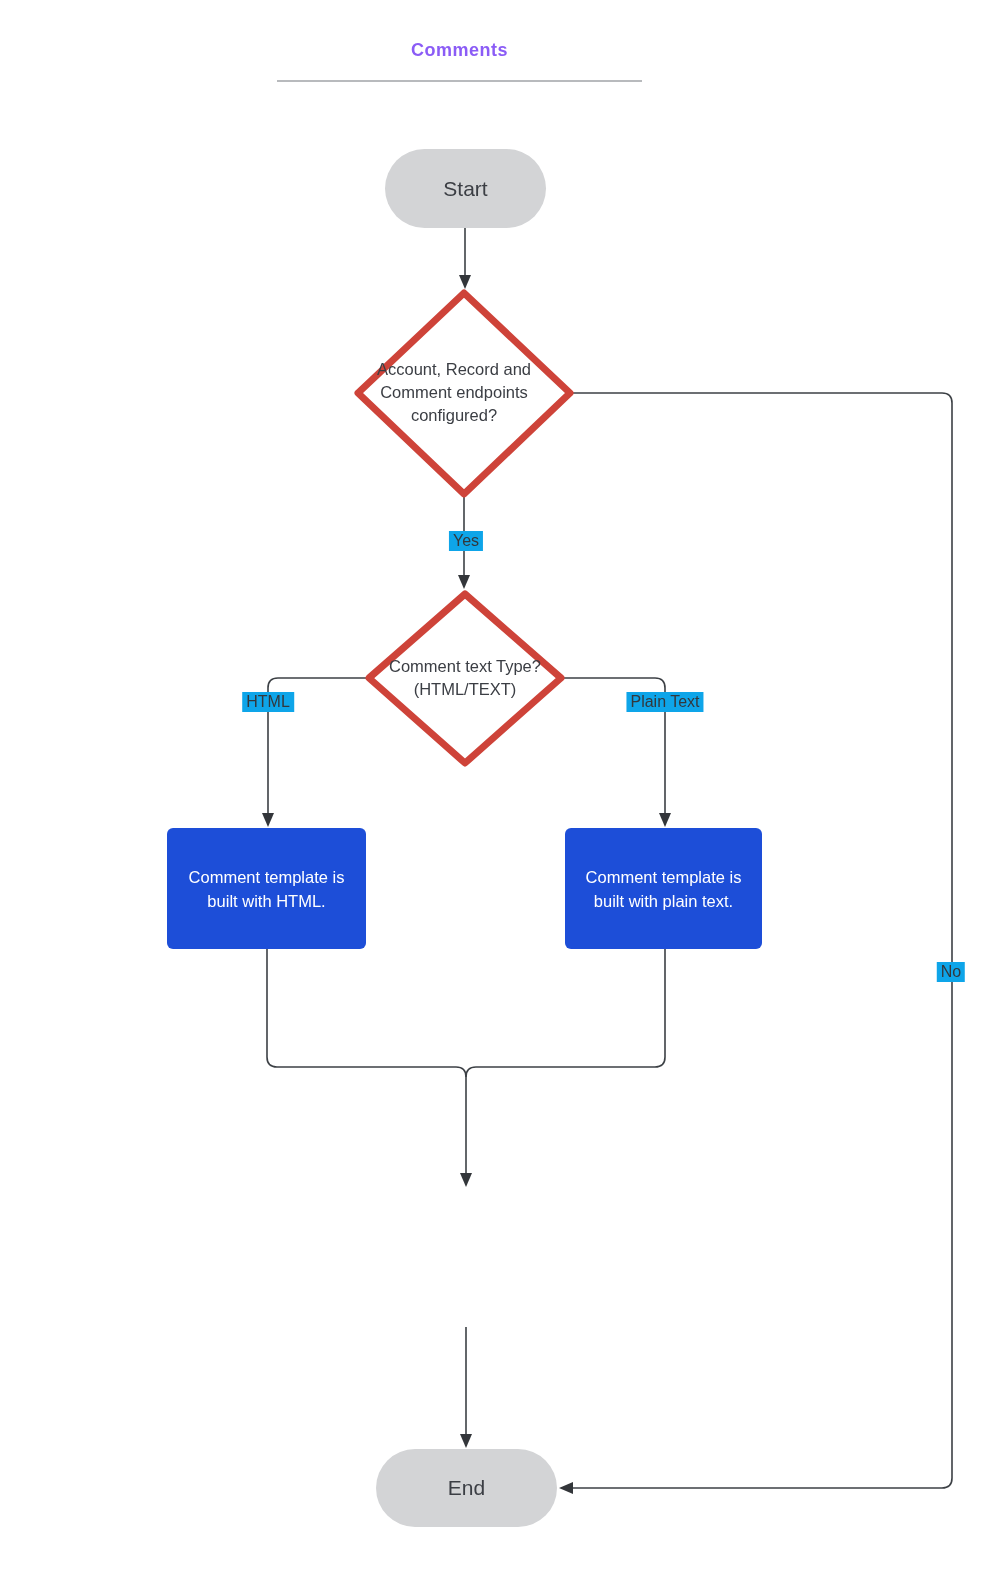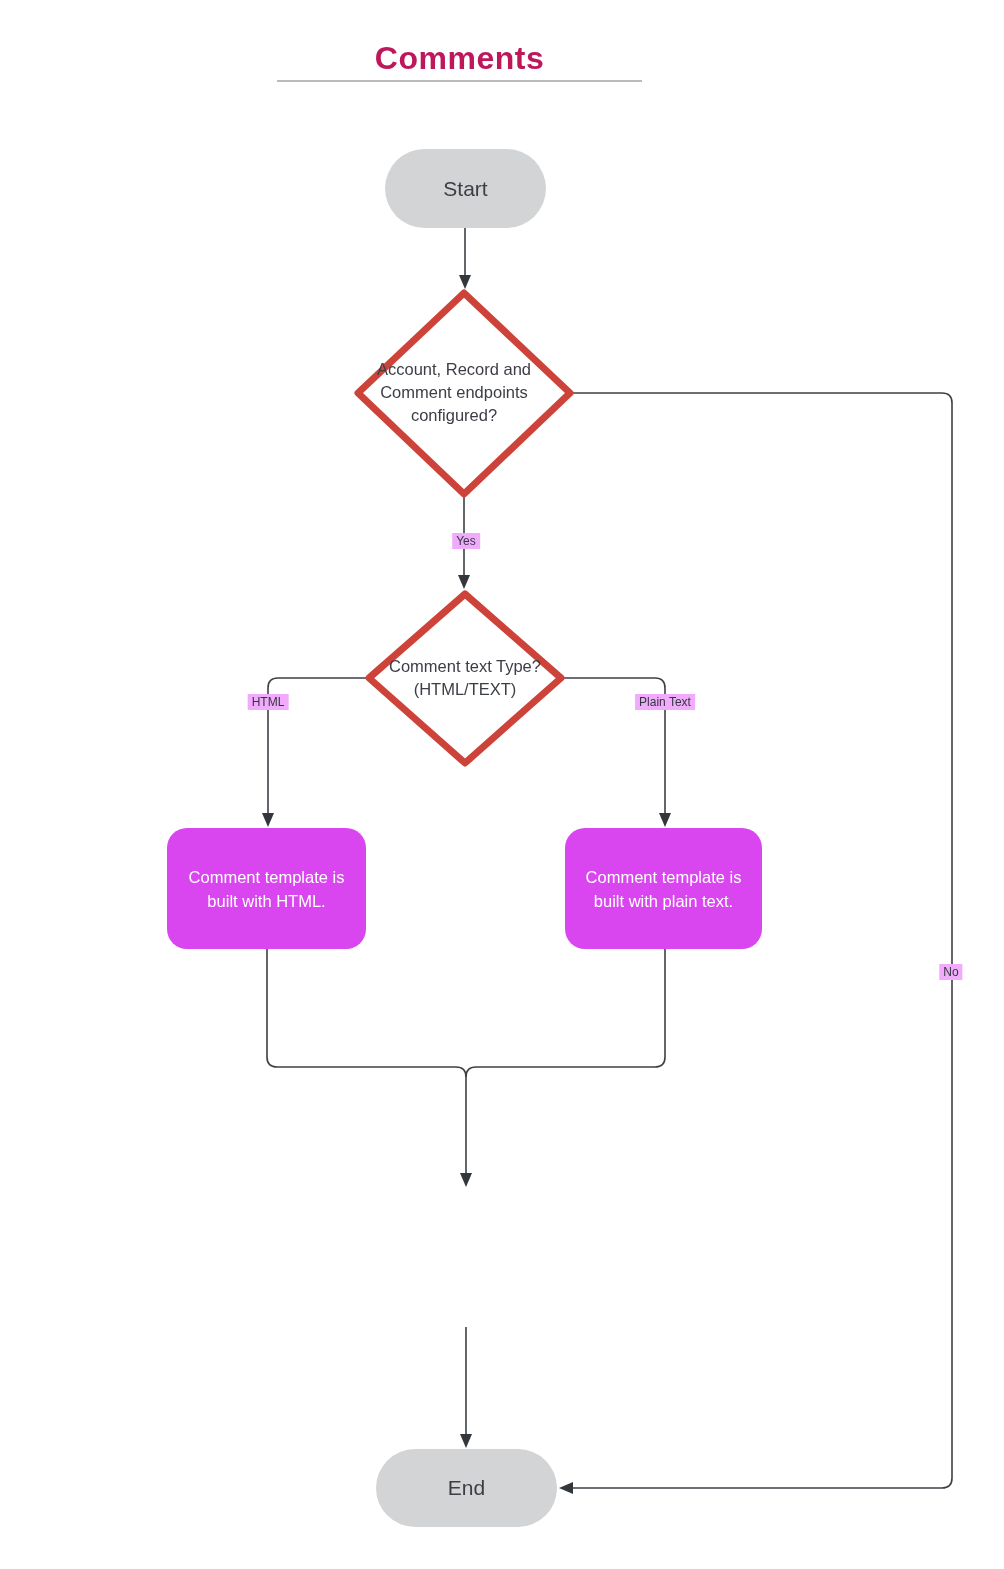--- a/index.html
+++ b/index.html
@@ -33,23 +33,23 @@
     fill: #ffffff;
     stroke: #ce4339;
     stroke-width: 7;
     stroke-linejoin: round;
   }
   .diagram-title {
     position: absolute;
     left: 277px; top: 40px;
     width: 365px;
     text-align: center;
-    font-size: 32px;
+    font-size: 18px;
     font-weight: bold;
-    color: #be185d;
+    color: #8b5cf6;
     letter-spacing: 0.5px;
   }
   .title-underline {
     position: absolute;
     left: 277px; top: 80px;
     width: 365px;
     height: 0;
     border-top: 2px solid #b8babd;
   }
   .terminal {
@@ -66,23 +66,23 @@
     width: 161px; height: 79px;
     border-radius: 40px;
   }
   .terminal.end {
     left: 376px; top: 1449px;
     width: 181px; height: 78px;
     border-radius: 39px;
   }
   .process {
     position: absolute;
-    background: #d946ef;
+    background: #1d4ed8;
     color: #ffffff;
-    border-radius: 20px;
+    border-radius: 6px;
     display: flex;
     align-items: center;
     justify-content: center;
     text-align: center;
     font-size: 16.5px;
     line-height: 24px;
   }
   .process.html-box {
     left: 167px; top: 828px;
     width: 199px; height: 121px;
@@ -109,23 +109,23 @@
     left: 356px; top: 358px;
     width: 196px;
   }
   .diamond-text.d2 {
     left: 365px; top: 655px;
     width: 200px;
   }
   .edge-label {
     position: absolute;
     transform: translate(-50%, -50%);
-    background: #f0abfc;
+    background: #0ea5e9;
     color: #33373c;
-    font-size: 12px;
+    font-size: 16px;
     padding: 1px 4px;
     white-space: nowrap;
   }
   .edge-label.yes  { left: 466px; top: 541px; }
   .edge-label.no   { left: 951px; top: 948px; margin-top: 24px; }
   .edge-label.html { left: 268px; top: 702px; }
   .edge-label.plain{ left: 665px; top: 702px; }
 </style>
 </head>
 <body>

